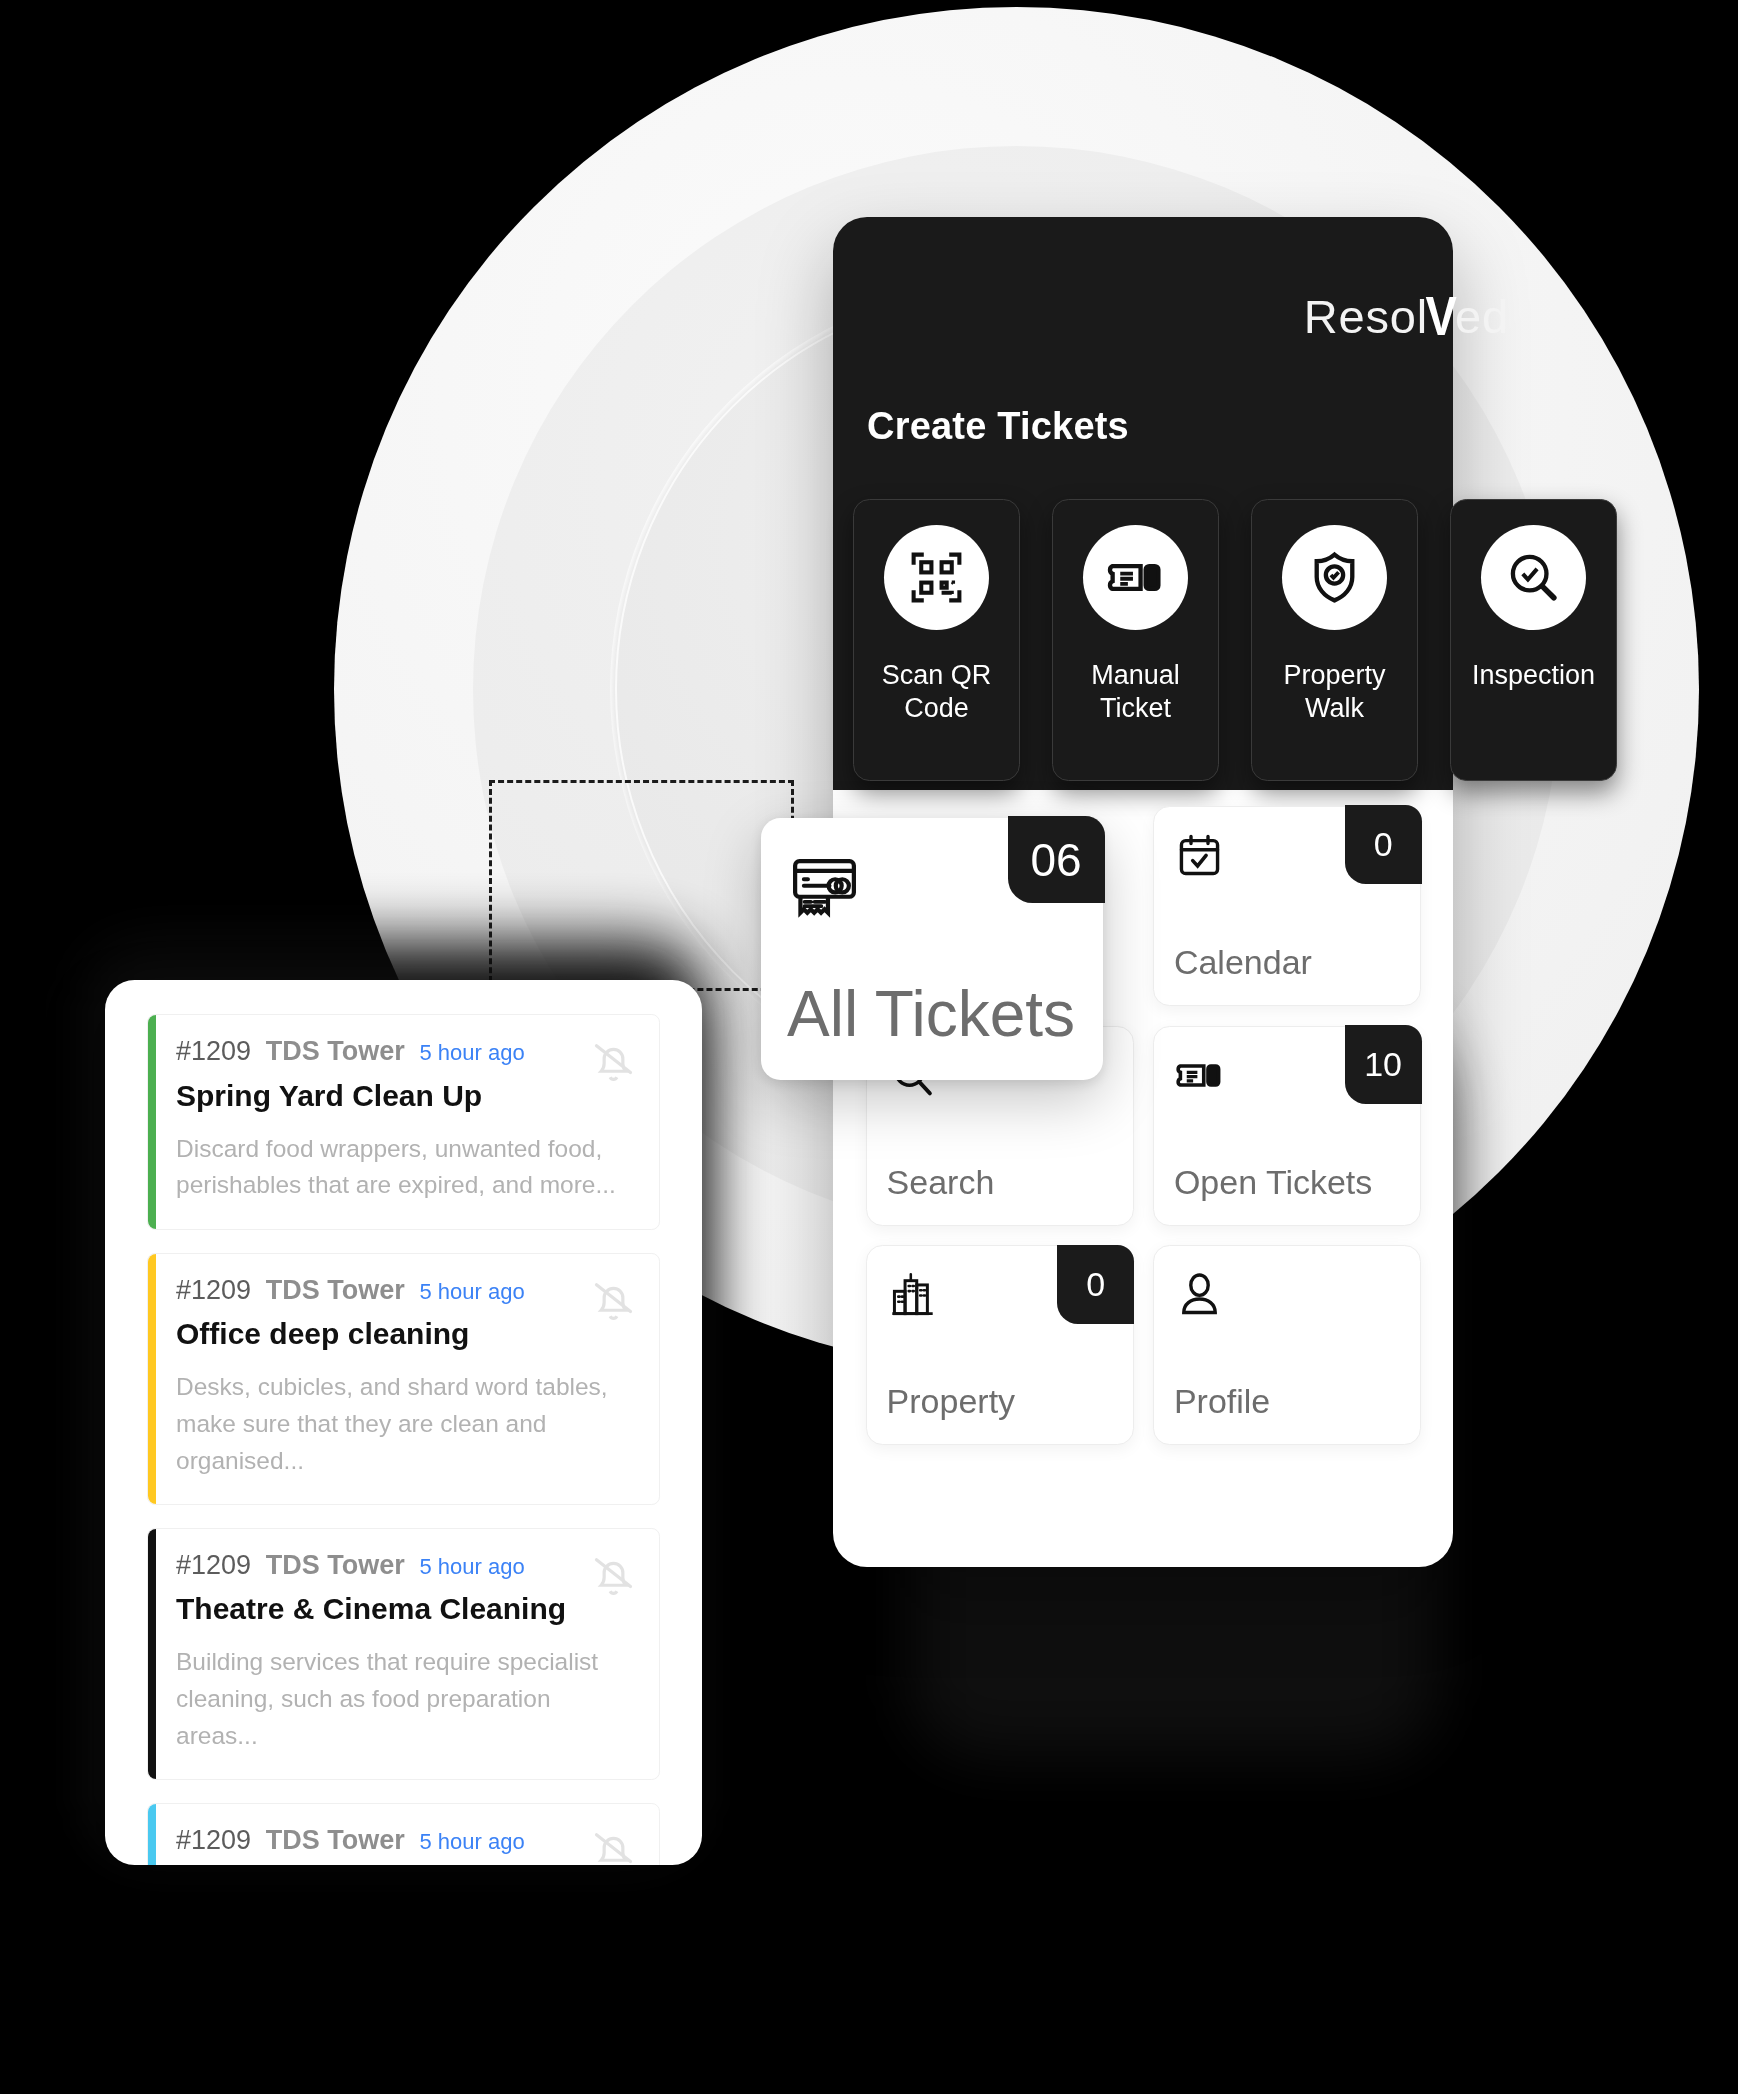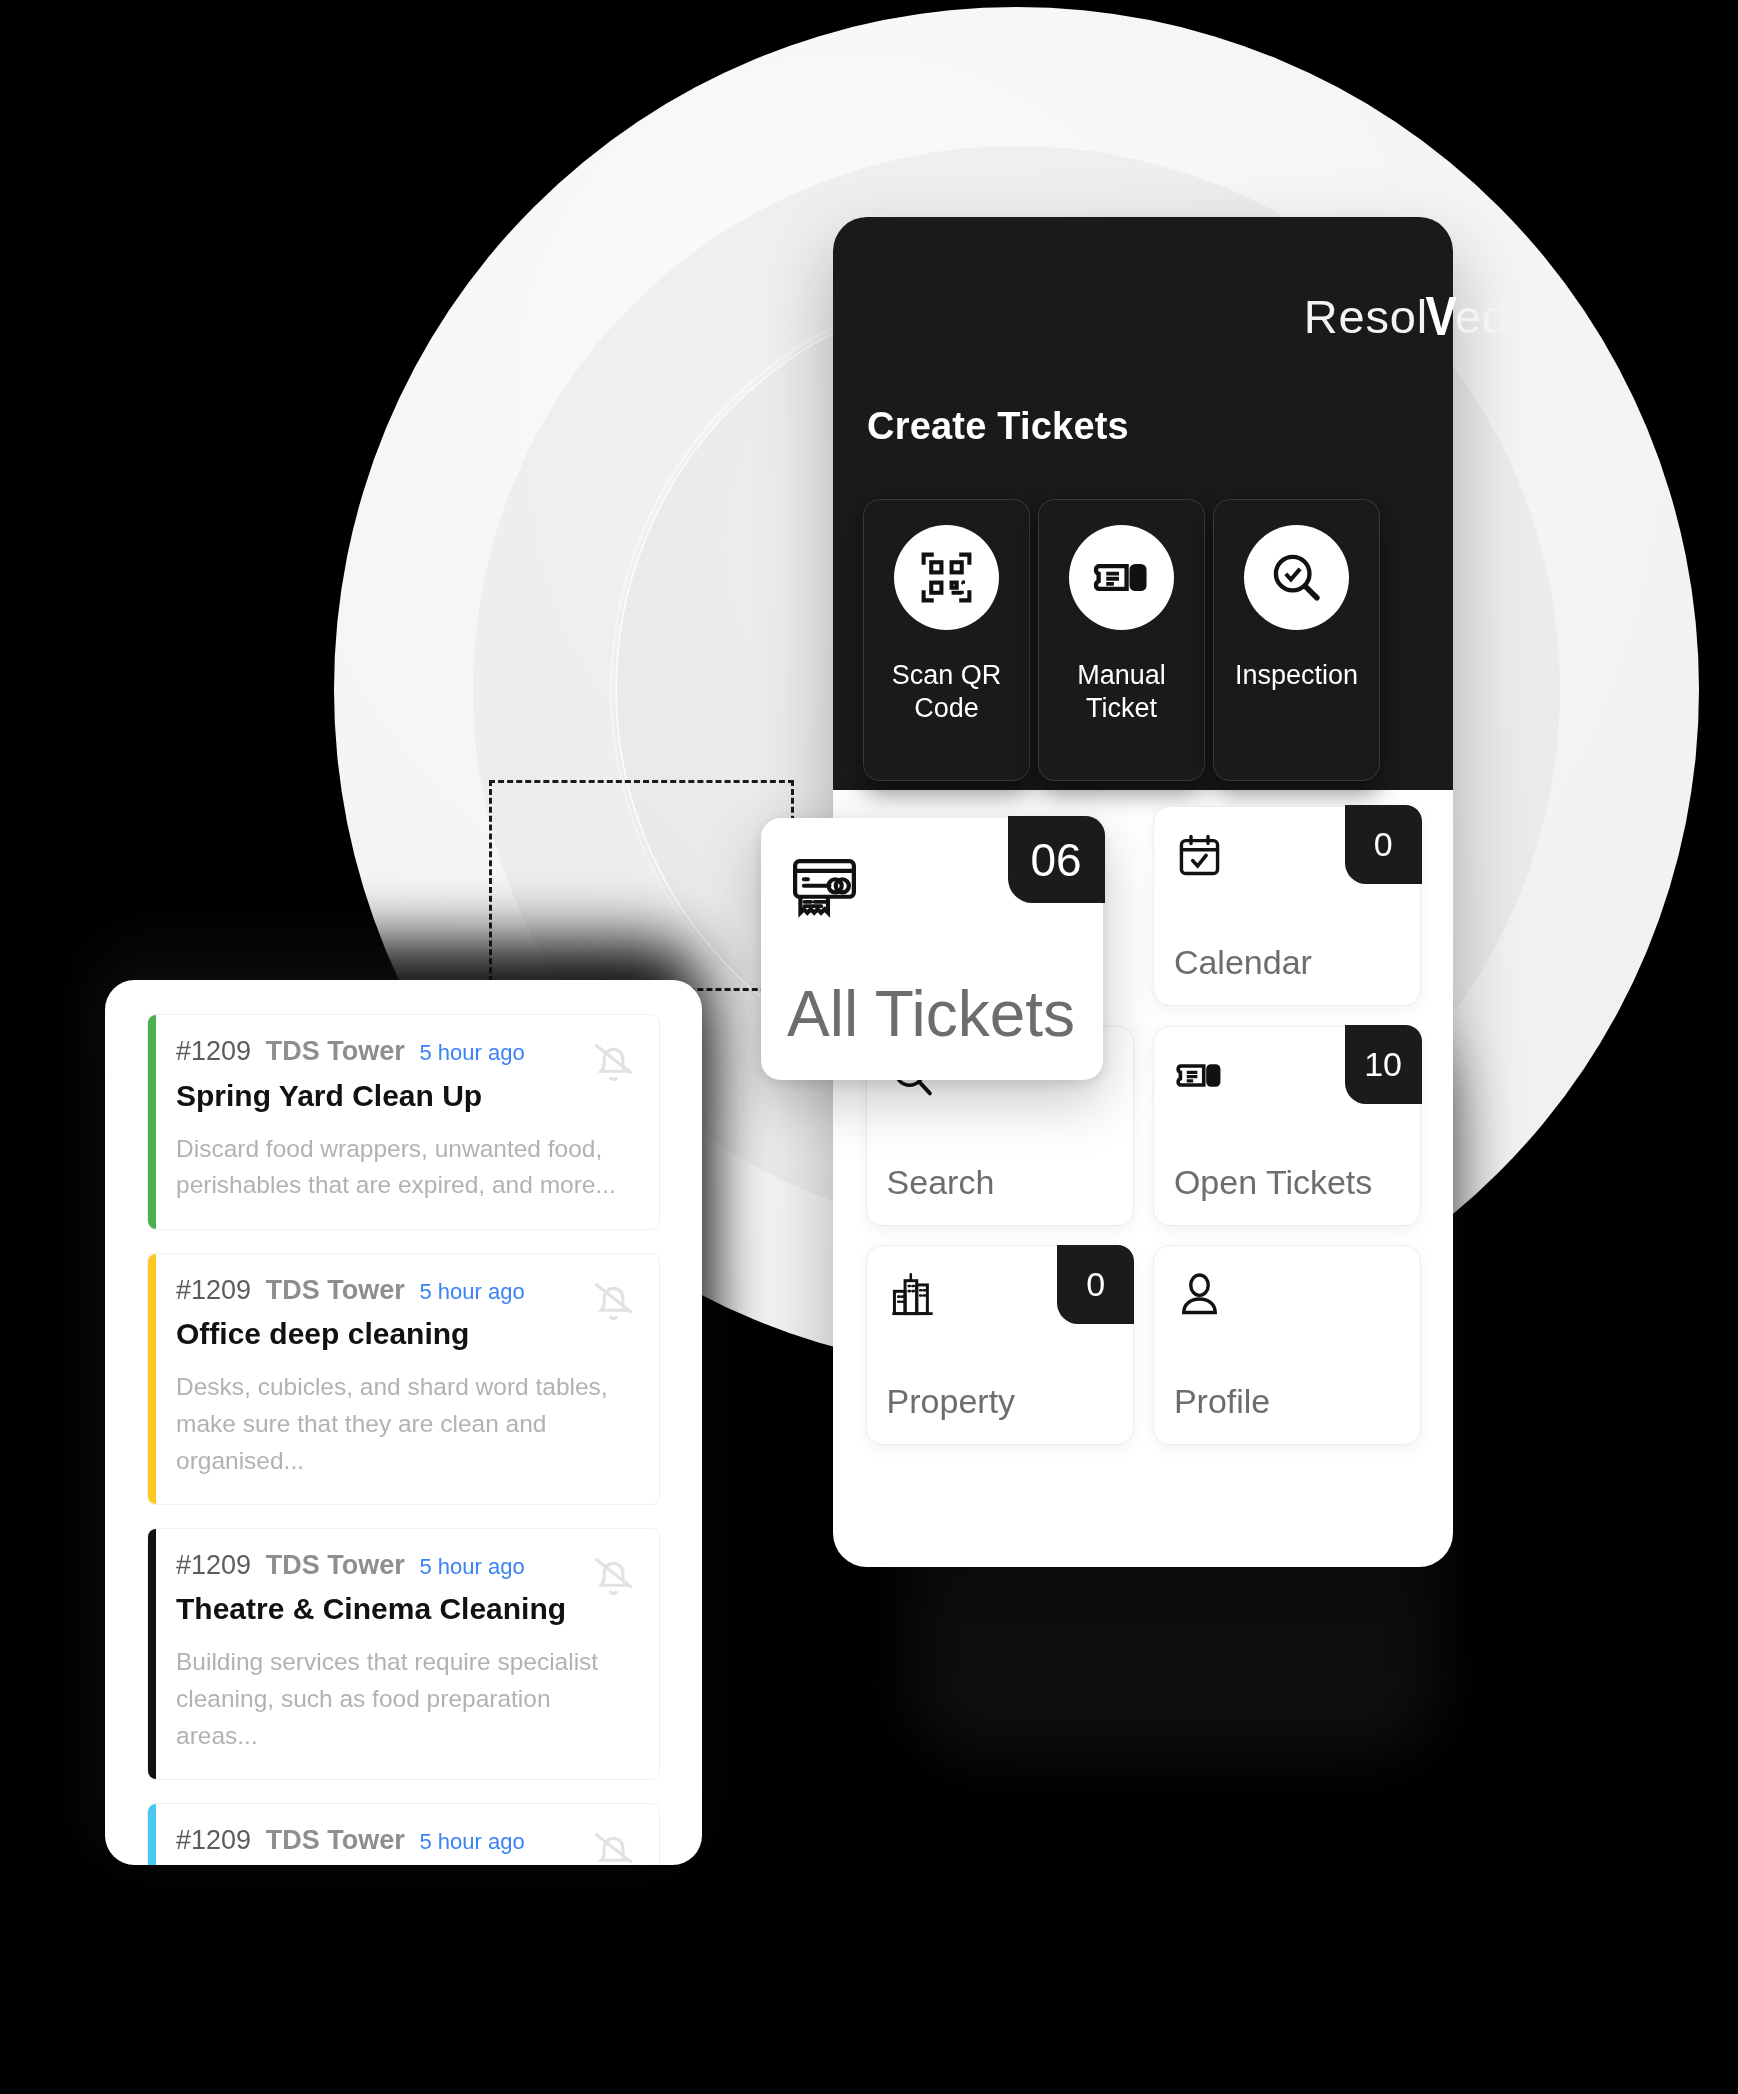--- a/index.html
+++ b/index.html
@@ -65,22 +65,22 @@
     display: inline-block; font-weight: 700; color: #ffffff;
     transform: scaleY(1.18) translateY(-0.8px); margin: 0 -2.5px;
   }
   .section-title {
     position: absolute; top: 188px; left: 34px;
     color: #ffffff; font-size: 38px; font-weight: 700; letter-spacing: 0.2px;
   }
 
   
   .actions {
-    position: absolute; top: 282px; left: 30px;
-    display: flex; gap: 8px;
+    position: absolute; top: 282px; left: 20px;
+    display: flex; gap: 32px;
   }
   .action {
     width: 167px; height: 282px; background: #1a1a1a;
     border: 1.6px solid #3a3a3a; border-radius: 16.4px;
     display: flex; flex-direction: column; align-items: center;
     padding-top: 24.5px;
     box-shadow: 0 11.5px 24.5px rgba(0,0,0,.45);
     flex: 0 0 auto;
   }
   .action .bubble {
@@ -204,20 +204,30 @@
         <div class="bubble">
           <svg viewBox="0 0 24 24" fill="none" stroke="#111" stroke-width="1.7">
             <path d="M3 7.5h11v9H3a1.6 1.6 0 0 1 0-3V10.5a1.6 1.6 0 0 1 0-3z"></path>
             <path d="M6 10.5h5M6 12.5h5M6 14.5h3" stroke-width="1.5"></path>
             <rect x="16" y="7.5" width="5" height="9" rx="1.4" fill="#111" stroke="#111"></rect>
           </svg>
         </div>
         <div class="lbl">Manual Ticket</div>
       </div>
 
+      <div class="action">
+        <div class="bubble">
+          <svg viewBox="0 0 24 24" fill="none" stroke="#111" stroke-width="1.7">
+            <path d="M12 3c2.2 1.9 4.6 2.6 7 2.6v6.2c0 4.3-3 7.6-7 9.2-4-1.6-7-4.9-7-9.2V5.6C7.4 5.6 9.8 4.9 12 3z"></path>
+            <circle cx="12" cy="11" r="3.4"></circle>
+            <path d="M10.6 11l1 1.1 2-2.2" stroke-width="1.5"></path>
+          </svg>
+        </div>
+        <div class="lbl">Property Walk</div>
+      </div>
 
       <div class="action">
         <div class="bubble">
           <svg viewBox="0 0 24 24" fill="none" stroke="#111" stroke-width="1.7">
             <circle cx="10.5" cy="10.5" r="6.6"></circle>
             <path d="M7.8 10.6l2 2.2 3.6-4.2" stroke-width="1.6"></path>
             <path d="M15.4 15.4l4.6 4.6" stroke-width="2.2" stroke-linecap="round"></path>
           </svg>
         </div>
         <div class="lbl">Inspection</div>

